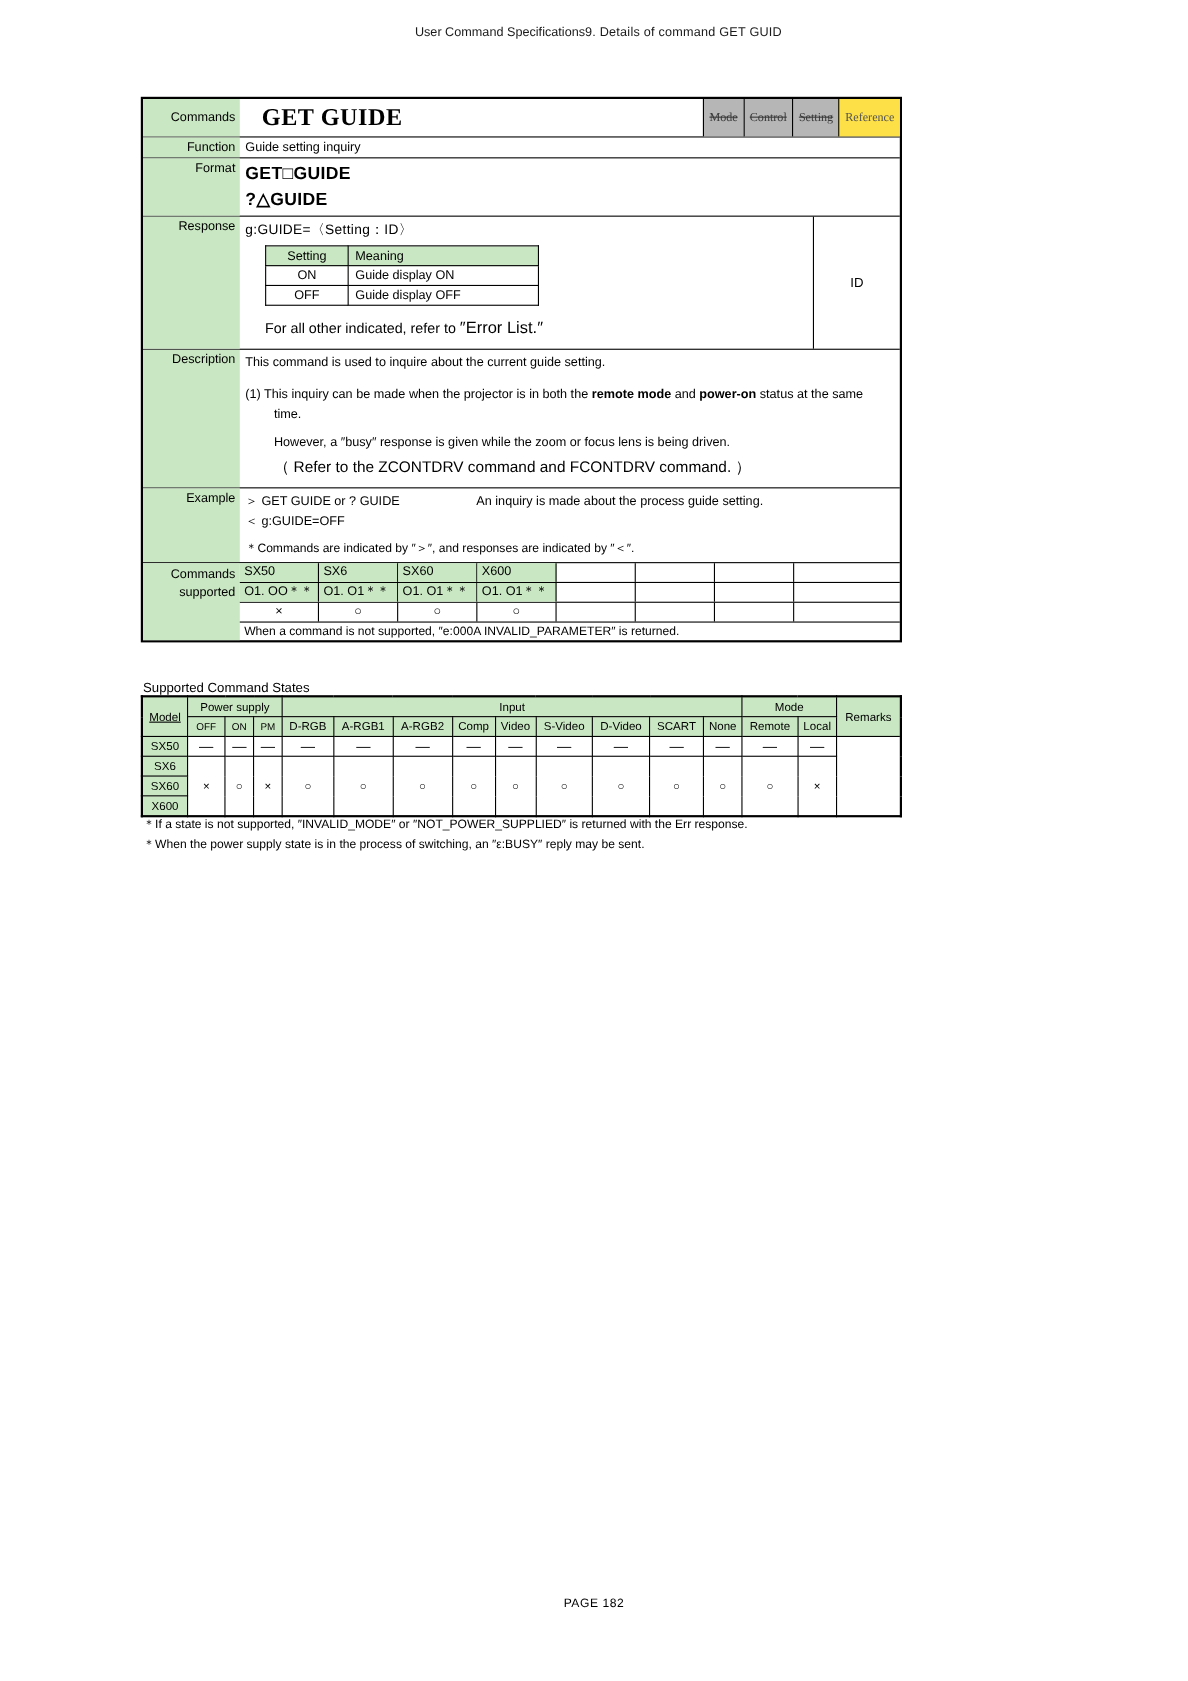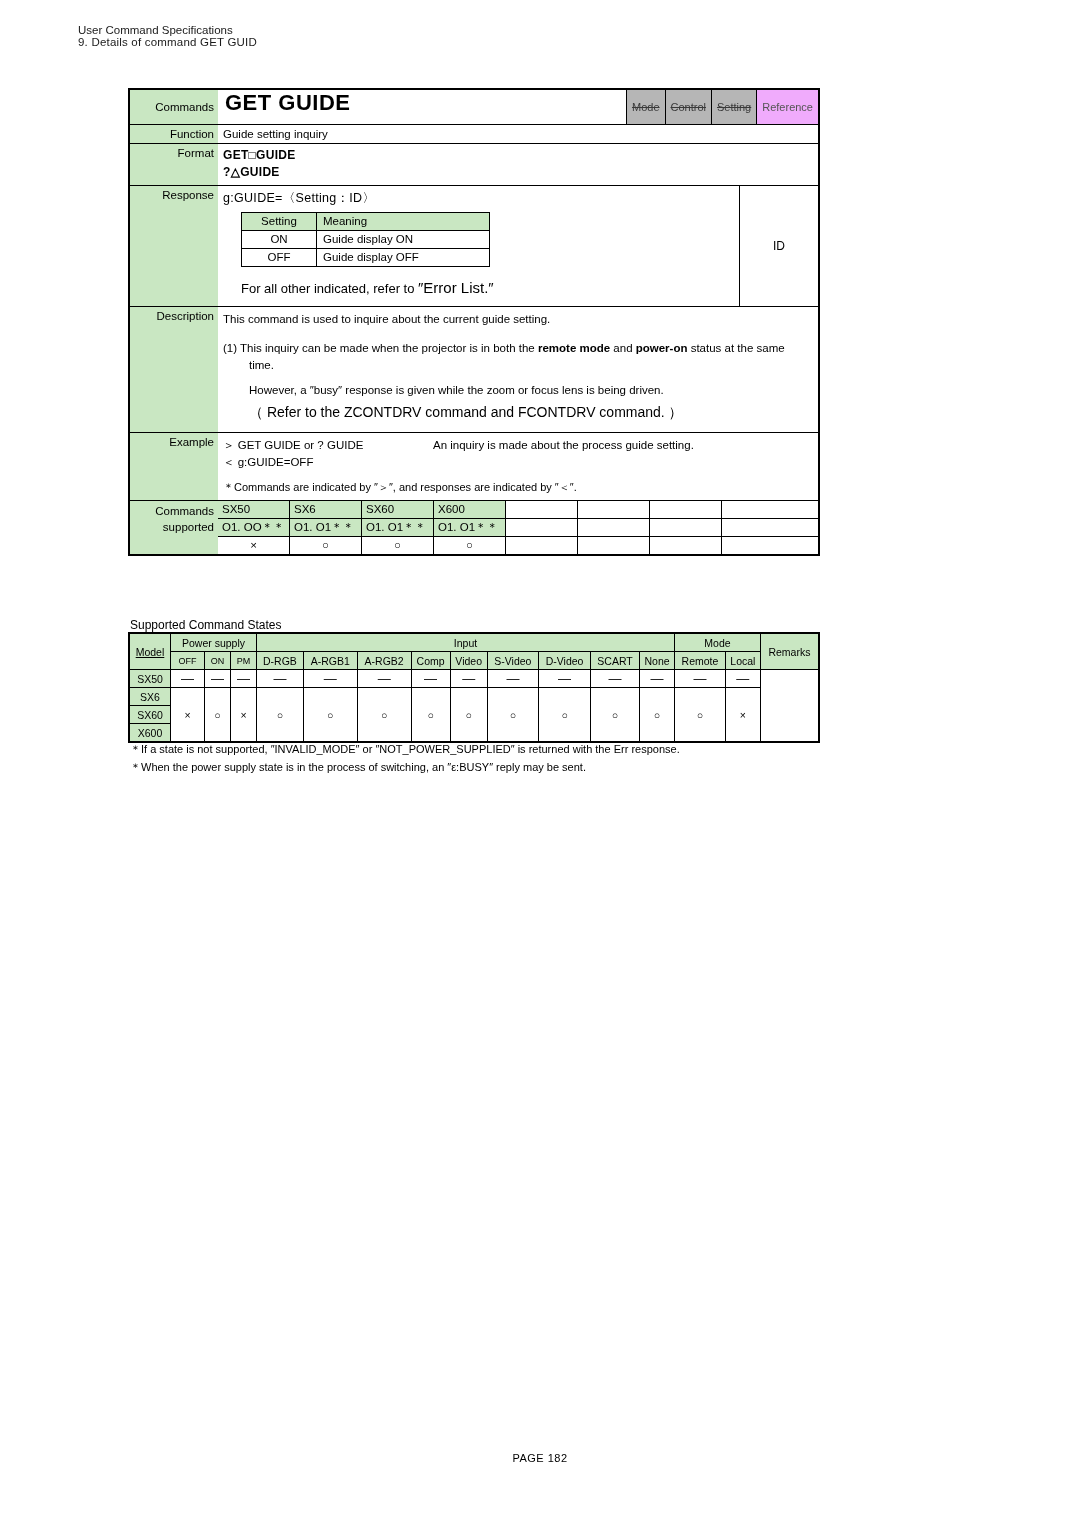--- a/index.html
+++ b/index.html
@@ -18,27 +18,26 @@
   .page {
     position: absolute;
     left: 0; top: 0;
     width: 1080px;
     height: 1528px;
   }
   
   .hdr {
     position: absolute;
     top: 24px;
-    left: 78px;
+    left: 94px;
     width: 900px;
     font-size: 11.5px;
     color: #1a1a1a;
     display: flex;
     justify-content: center;
-    flex-direction: column;
   }
   .hdr-right { letter-spacing: .2px; }
 
   
   .main-tbl {
     position: absolute;
     left: 128px;
     top: 88px;
     width: 692px;
     border: 2px solid #000;
@@ -57,22 +56,24 @@
     color: #000;
   }
   .cell { flex: 1; padding: 3px 5px; box-sizing: border-box; }
 
   
   .title-row { height: 34px; align-items: stretch; }
   .title-row .lbl { display: flex; align-items: center; justify-content: flex-end; }
   .title-cell {
     flex: 1;
     display: flex;
+    align-items: center;
     position: relative;
-    padding-left: 7px;
+    padding-left: 20px;
+    font-family: Liberation Serif, serif;
   }
   .cmd-title {
     font-size: 22px;
     font-weight: bold;
     letter-spacing: .5px;
   }
   .tagbox {
     position: absolute;
     right: 0; top: 0; bottom: 0;
     display: flex;
@@ -81,24 +82,24 @@
   .tag {
     display: flex;
     align-items: center;
     justify-content: center;
     padding: 0 5px;
     font-size: 11px;
     border-left: 1px solid #000;
     box-sizing: border-box;
   }
   .tag.on { background: #b6b6b6; color: #3a3a3a; text-decoration: line-through; }
-  .tag.off { background: #f0abfc; color: #555; }
-
-  
-  .fmt-line { font-weight: bold; font-size: 12px; line-height: 1.45; letter-spacing: .3px; }
+  .tag.off { background: #fde047; color: #555; }
+
+  
+  .fmt-line { font-weight: bold; font-size: 16px; line-height: 1.45; letter-spacing: .3px; }
 
   
   .resp-wrap { display: flex; flex: 1; }
   .resp-main { flex: 1; padding: 4px 6px 8px 5px; box-sizing: border-box; }
   .resp-id {
     width: 78px; min-width: 78px;
     border-left: 1px solid #000;
     display: flex; align-items: center; justify-content: center;
     font-size: 12px;
   }
@@ -323,20 +324,23 @@
         <div class="sgrow">
           <div class="sgc center">×</div>
           <div class="sgc center">○</div>
           <div class="sgc center">○</div>
           <div class="sgc center">○</div>
           <div class="sgc"></div>
           <div class="sgc"></div>
           <div class="sgc"></div>
           <div class="sgc last"></div>
         </div>
+        <div class="sgrow">
+          <div class="sg-note">When a command is not supported, ″e:000A INVALID_PARAMETER″ is returned.</div>
+        </div>
       </div>
     </div>
   </div>
 
   <div class="states-cap">Supported Command States</div>
 
   <table class="states">
     <tbody>
         <tr>
       <td class="grn modelcell" rowspan="2">Model</td>

